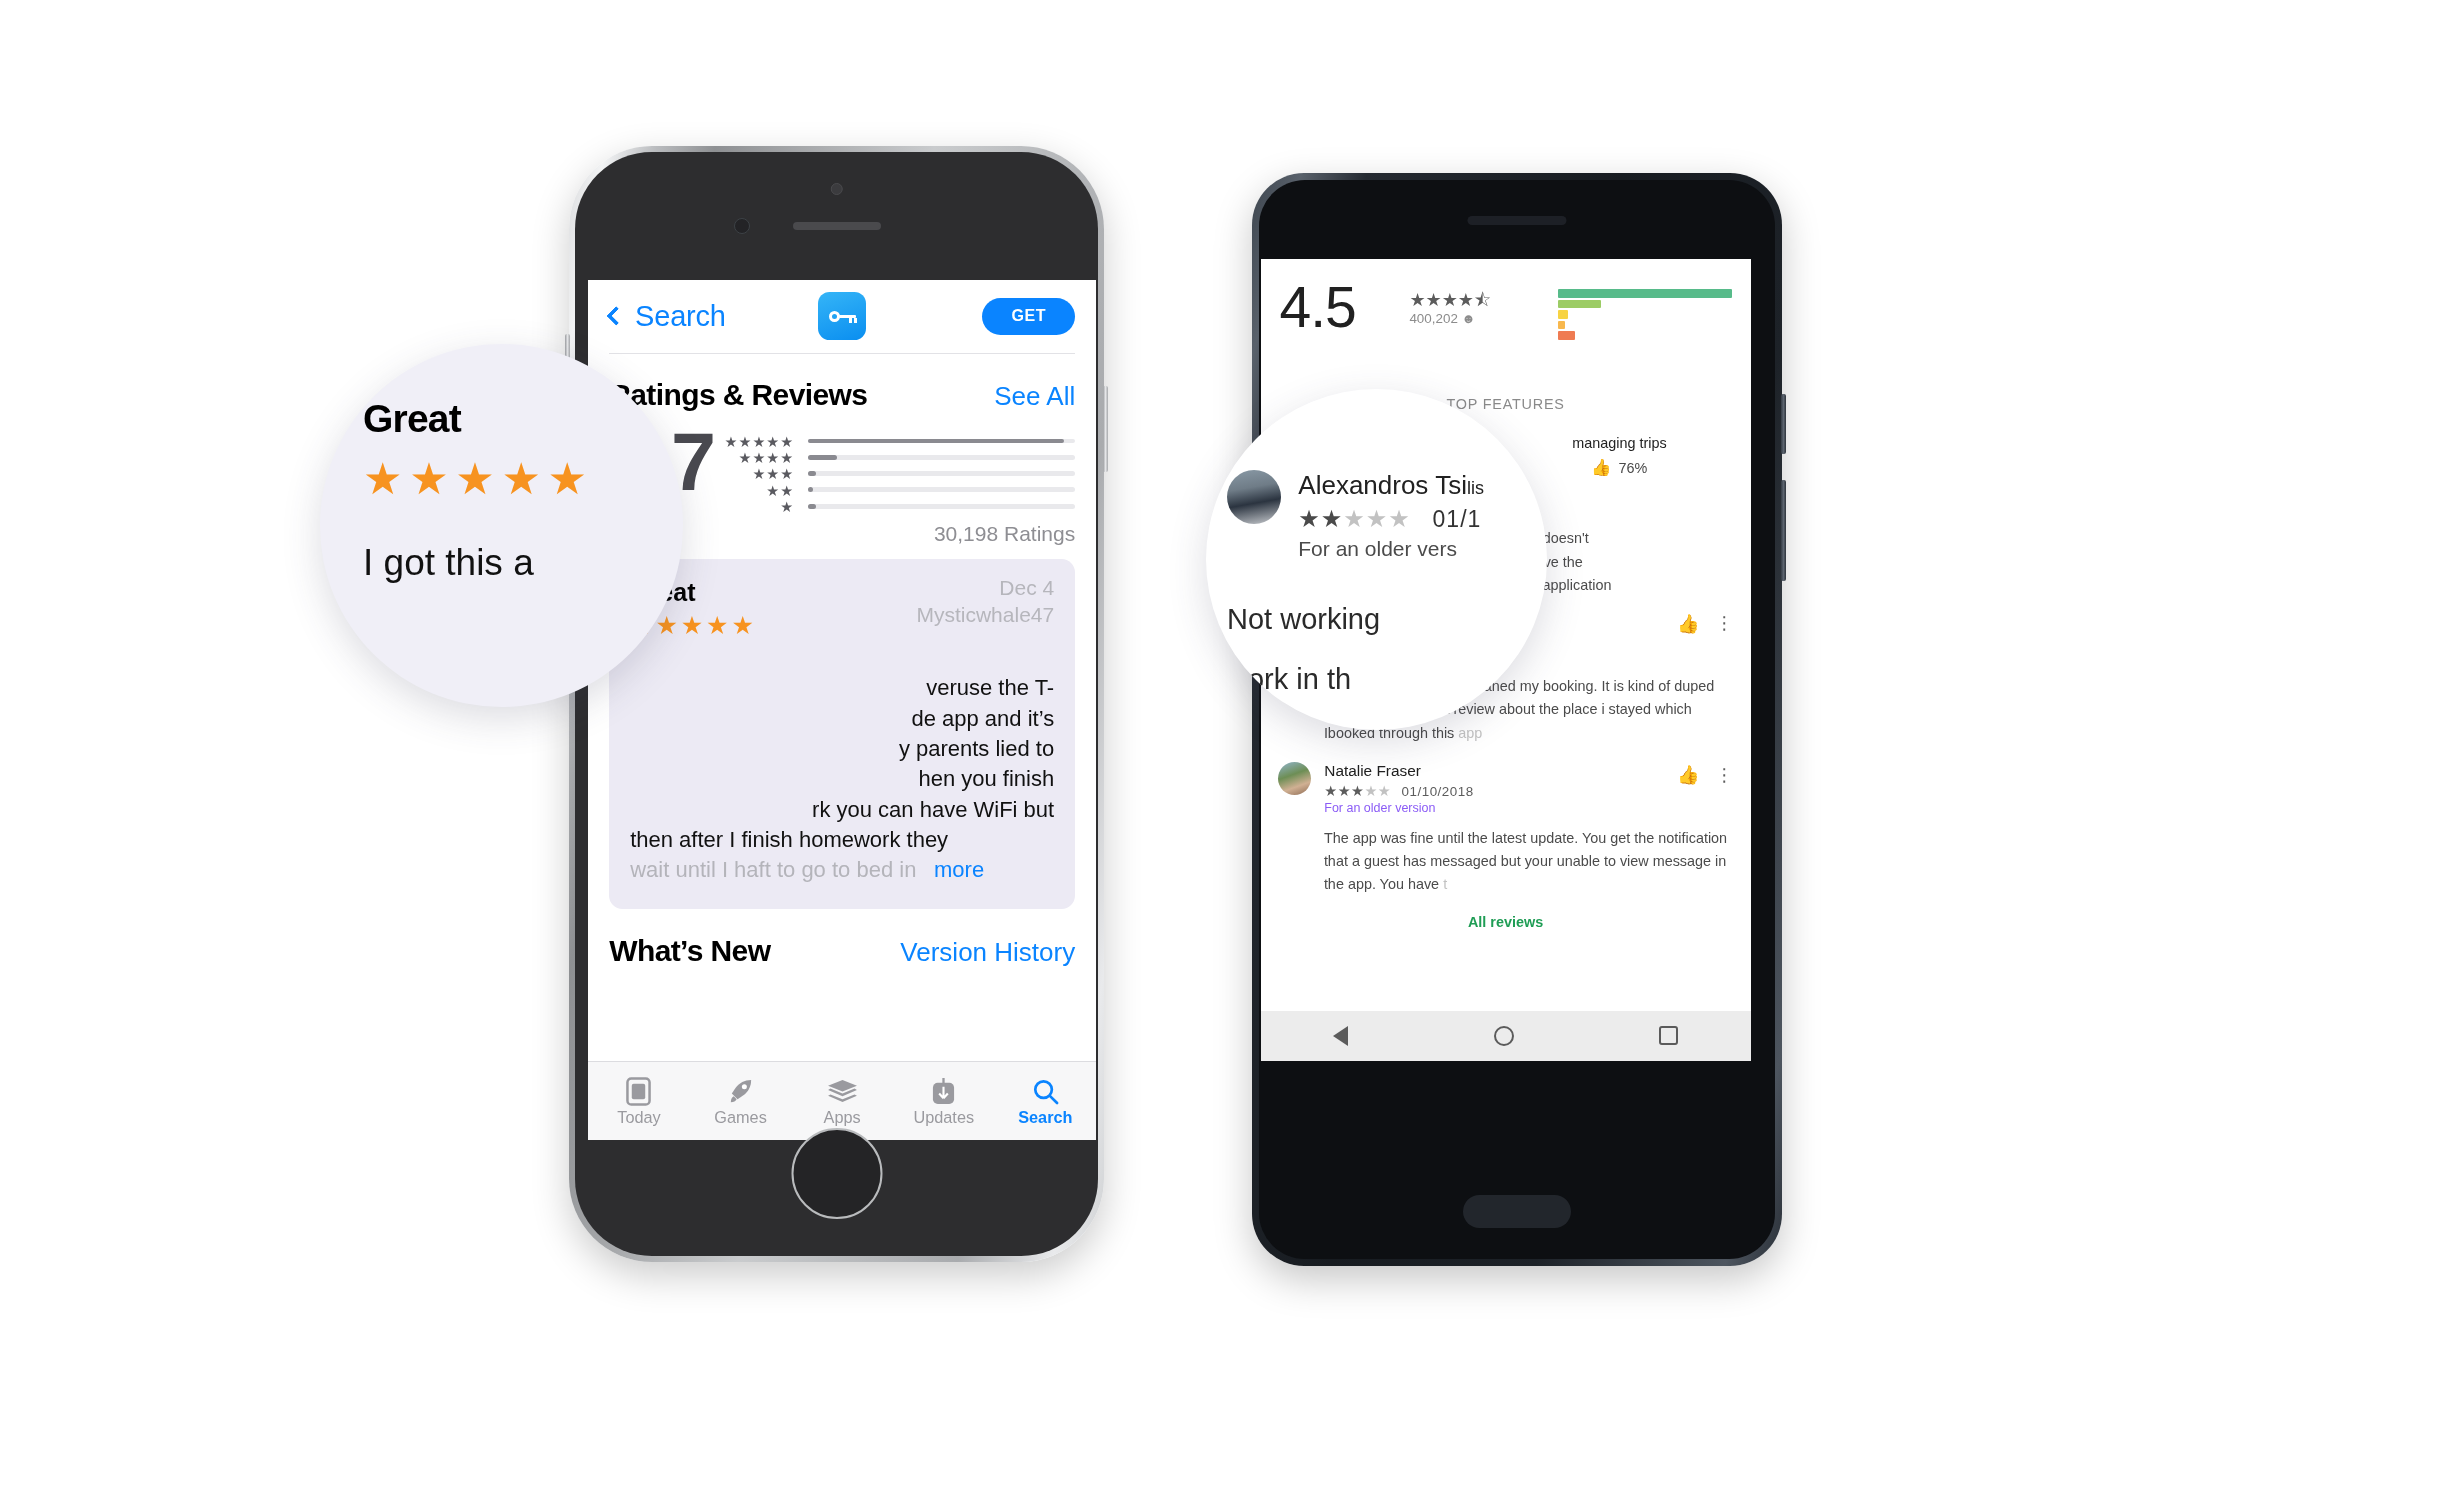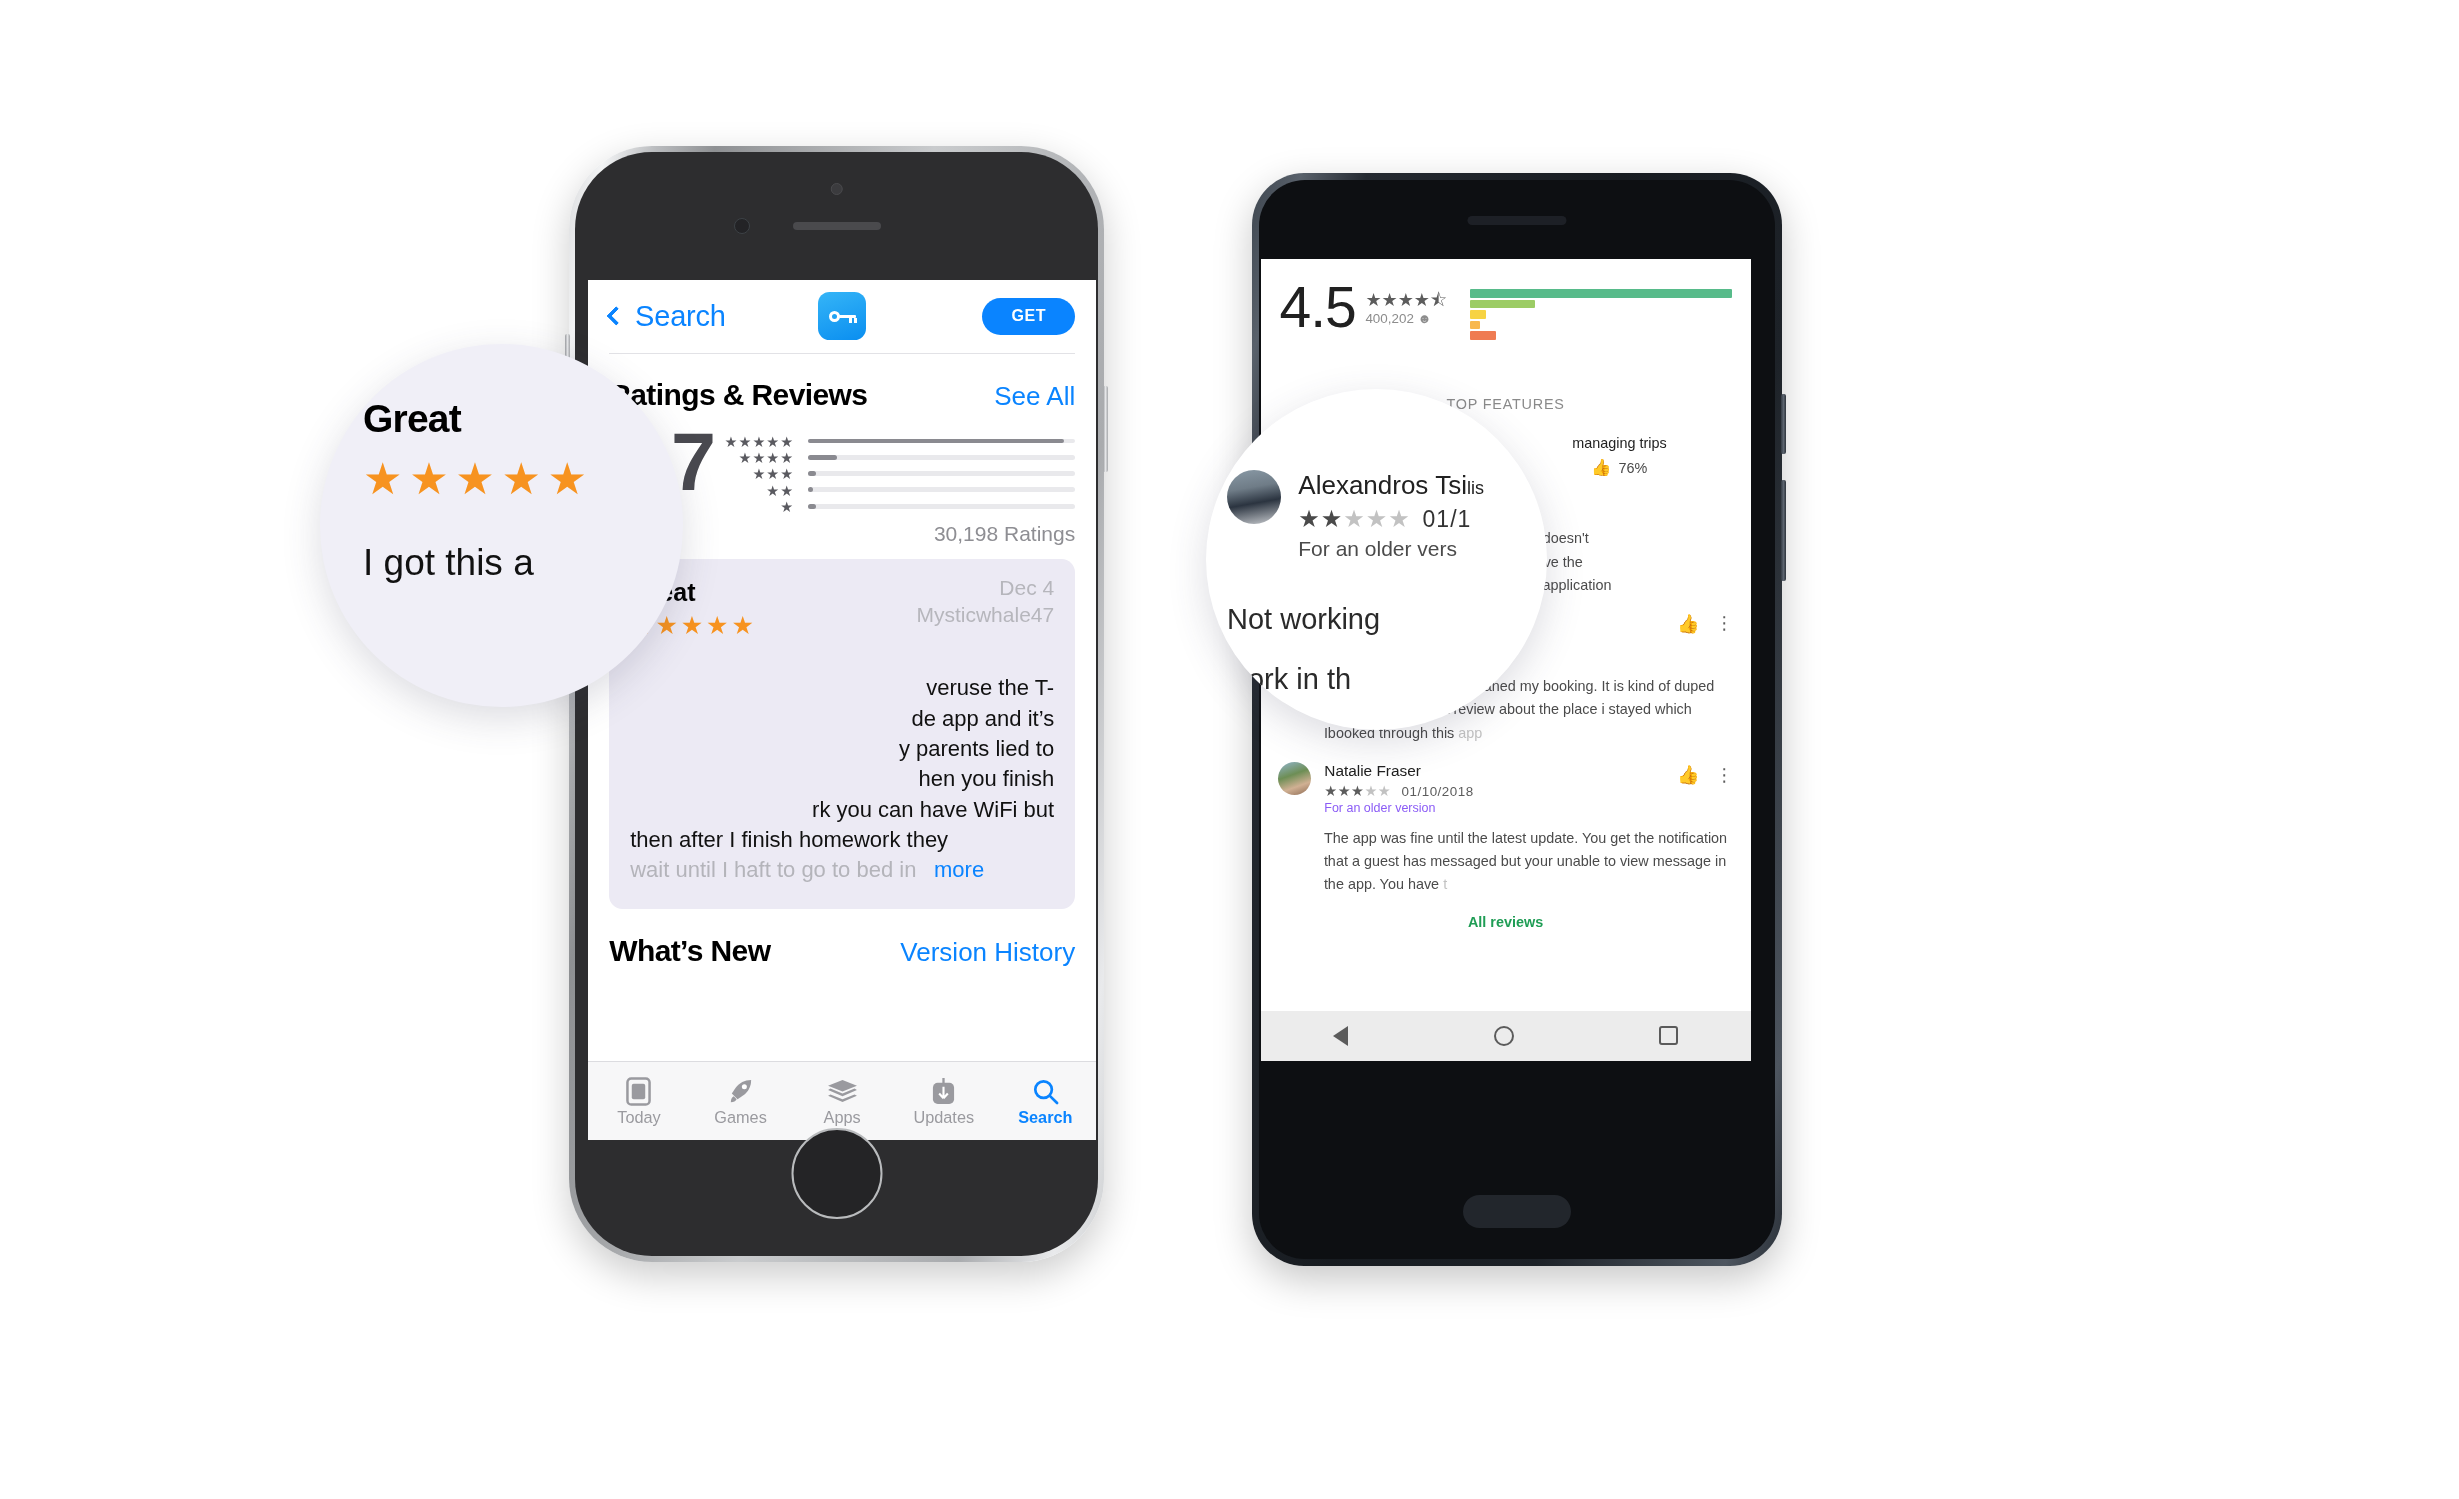--- a/index.html
+++ b/index.html
@@ -146,21 +146,21 @@
     box-shadow: 0 13.4px 38px rgba(0,0,0,0.22);
   }
   .android-body { width:100%; height:100%; border-radius: 46px; background:#0d0f12; position: relative; overflow: hidden; }
   .an-speaker { position: absolute; left: 50%; top: 36px; transform: translateX(-50%); width: 99px; height: 9.6px; border-radius: 5.8px; background: #1d2026; }
   .an-home { position: absolute; left: 50%; bottom: 31px; transform: translateX(-50%); width: 108px; height: 33px; border-radius: 17.3px; background: #22262c; }
   .an-screen { position: absolute; left: 1.9px; top: 79px; width: 490px; height: 802px; background: #fff; overflow: hidden; }
   .an-btn { position: absolute; right: -3.8px; background: linear-gradient(90deg,#343b44,#5c646f,#2d333b); border-radius: 1.9px; }
   .an-btn.p { top: 221px; width: 4.8px; height: 60px; }
   .an-btn.v { top: 307px; width: 4.8px; height: 101px; }
 
-  .gp-top { padding: 21px 19px 0 19px; display: flex; align-items: flex-start; }
+  .gp-top { padding: 21px 19px 0 19px; display: flex; align-items: flex-start; gap: 44px; }
   .gp-score { font-size: 57px; color: #212121; font-weight: 300; line-height: 0.95; letter-spacing: -1px; }
   .gp-score-side { margin-left: 9.6px; margin-top: 11.5px; }
   .gp-stars { color: #5c5c5c; font-size: 18px; letter-spacing: 0px; line-height: 1; }
   .gp-count { font-size: 13.4px; color: #8c8c8c; margin-top: 1.9px; }
   .gp-bars { margin-left: 23px; margin-top: 9.6px; flex: 1; }
   .gp-bar { height: 8.6px; margin-bottom: 1.9px; border-radius: 1px; }
 
   .gp-feat-title { text-align: center; color: #8a8a8a; font-size: 14.4px; letter-spacing: 0.8px; margin-top: 54px; }
   .gp-feats { display: flex; margin-top: 23px; padding: 0 17.3px; }
   .gp-feat { flex: 1; text-align: center; }
@@ -200,21 +200,21 @@
     width: 341px; height: 341px; border-radius: 50%;
     background: #ffffff; overflow: hidden;
     box-shadow: 0 11.5px 38px rgba(60,60,90,0.18);
   }
   .an-mag-in { position: absolute; left: 21px; top: 81px; width: 327px; }
   .anm-head { display: flex; align-items: flex-start; }
   .anm-av { width: 54px; height: 54px; border-radius: 50%; flex: none; margin-right: 17.3px;
             background: linear-gradient(170deg,#8a9aa6 0%,#6f7c87 34%,#2b3440 60%,#c9ccd0 100%); }
   .anm-name { font-size: 26px; color: #212121; white-space: nowrap; }
   .anm-stars { color: #5c5c5c; font-size: 24px; letter-spacing: 1px; margin-top: 3.8px; }
-  .anm-date { color: #333; font-size: 23px; margin-left: 4px; }
+  .anm-date { color: #333; font-size: 23px; margin-left: 14px; }
   .anm-ver { font-size: 21px; color: #4b4b4b; margin-top: 3.8px; }
   .anm-l1 { font-size: 29px; color: #2a2a2a; margin-top: 42px; white-space: nowrap; }
   .anm-l2 { font-size: 29px; color: #2a2a2a; margin-top: 27px; white-space: nowrap; }
 </style>
 </head>
 <body>
 
 <div class="stage">
 
   <div class="iphone">

